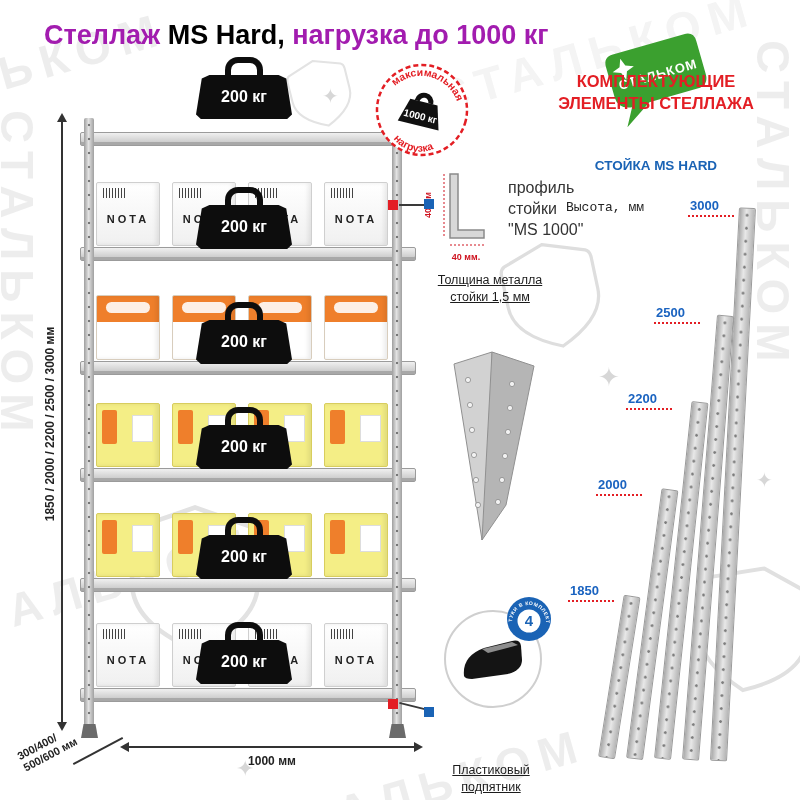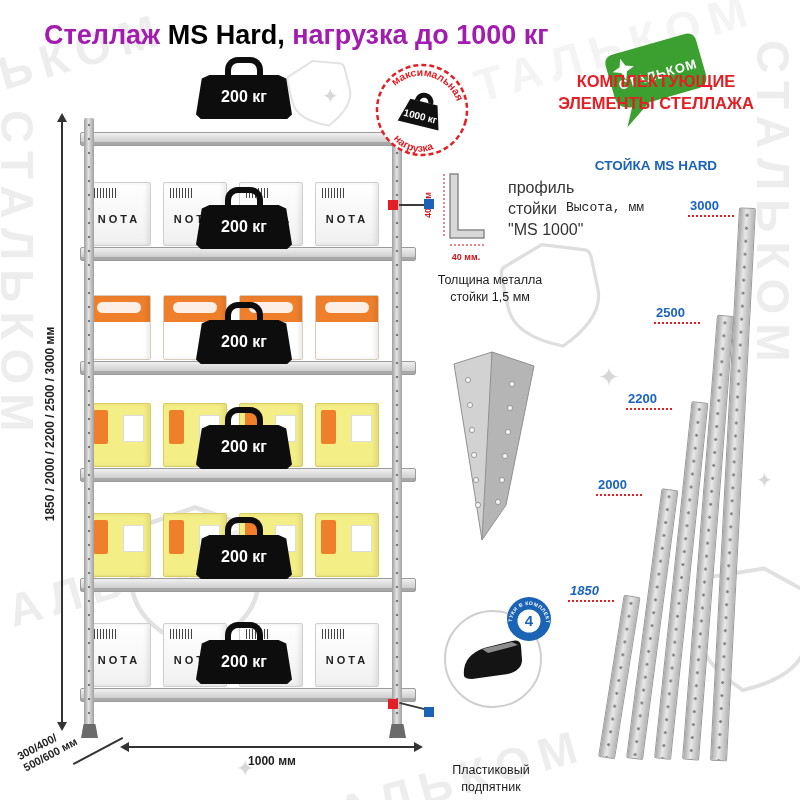--- a/index.html
+++ b/index.html
@@ -27,21 +27,21 @@
   
   .post{position:absolute;width:10px;border-radius:2px;z-index:11;
         background-image:radial-gradient(circle,#777 1.1px,transparent 1.6px),
                          linear-gradient(90deg,#9e9e9e,#e2e2e2 45%,#a0a0a0);
         background-size:10px 14px,100% 100%;background-position:center top,0 0;}
   .shelf{position:absolute;left:80px;width:334px;height:12px;z-index:9;
          background:linear-gradient(#f0f0f0,#c2c2c2);border:1px solid #9b9b9b;
          border-radius:2px;box-shadow:inset 0 -3px 0 #a8a8a8;}
   .foot{position:absolute;width:17px;height:14px;background:#6b6b6b;z-index:11;
         clip-path:polygon(15% 0,85% 0,100% 100%,0 100%);}
-  .boxrow{position:absolute;left:87px;width:292px;display:flex;gap:12px;z-index:10;}
+  .boxrow{position:absolute;left:96px;width:292px;display:flex;gap:12px;z-index:10;}
   .box{flex:1;position:relative;border-radius:2px;box-shadow:inset -3px 0 4px rgba(0,0,0,0.08);}
   .box.nota{background:linear-gradient(#fff,#f0f0f0);border:1px solid #cfcfcf;
             display:flex;align-items:center;justify-content:center;}
   .box.nota .brand{font-weight:bold;font-size:11px;letter-spacing:3px;color:#222;margin-top:10px;}
   .box.nota .barcode{position:absolute;top:5px;left:6px;width:22px;height:10px;
             background:repeating-linear-gradient(90deg,#444 0 1px,transparent 1px 3px);}
   .box.orange{background:linear-gradient(180deg,#ef7f2b 0 42%,#ffffff 42%);border:1px solid #d8cdbd;}
   .box.orange::after{content:"";position:absolute;top:9%;left:15%;width:70%;height:11px;
             background:rgba(255,255,255,.88);border-radius:6px;}
   .box.yellow{background:#f4ee86;border:1px solid #d8cd5e;}
@@ -66,21 +66,21 @@
   .sq.blue{background:#1a63b5;}
   .conn{position:absolute;height:2px;background:#3a3a3a;z-index:12;}
   .dimline{position:absolute;background:#333;z-index:8;}
   .arr{position:absolute;width:0;height:0;z-index:8;}
   .dimtext{position:absolute;font-size:12px;font-weight:bold;color:#222;white-space:nowrap;z-index:8;}
 
   
   .smalllabel{position:absolute;font-size:16px;color:#333;line-height:1.3;z-index:10;margin-left:10px;}
   .reddim{position:absolute;font-size:9px;font-weight:bold;color:#cf1420;white-space:nowrap;z-index:10;}
   .midtext{position:absolute;font-size:12.5px;color:#1c1c1c;text-align:center;line-height:1.35;
-           transform:translateX(-50%);white-space:nowrap;z-index:10;}
+           transform:translateX(-50%);white-space:nowrap;z-index:10;text-decoration:underline;}
   .footcircle{position:absolute;left:444px;top:610px;width:94px;height:94px;border:2px solid #cfcfcf;
               border-radius:50%;z-index:9;}
 
   
   .rp-head{position:absolute;left:540px;top:70px;width:232px;text-align:center;
            font-size:16.5px;font-weight:bold;color:#e31e24;line-height:1.35;z-index:10;}
   .rp-sub{position:absolute;left:540px;top:158px;width:232px;text-align:center;
           font-size:13.5px;font-weight:bold;color:#1a63b5;z-index:10;}
   .rp-hlabel{position:absolute;left:566px;top:200px;font-size:13px;color:#222;z-index:10;font-family:Liberation Mono, monospace;}
   .rpost{position:absolute;width:15px;border:1px solid #9a9a9a;border-radius:2px;z-index:6;
@@ -327,16 +327,16 @@
   <div class="rpost" style="left:710px;top:207px;height:552px;transform:rotate(3deg);"></div>
 
   <div class="plabel" style="left:690px;top:198px;">3000</div>
   <div class="pleader" style="left:688px;top:215px;"></div>
   <div class="plabel" style="left:656px;top:305px;">2500</div>
   <div class="pleader" style="left:654px;top:322px;"></div>
   <div class="plabel" style="left:628px;top:391px;">2200</div>
   <div class="pleader" style="left:626px;top:408px;"></div>
   <div class="plabel" style="left:598px;top:477px;">2000</div>
   <div class="pleader" style="left:596px;top:494px;"></div>
-  <div class="plabel" style="left:570px;top:583px;font-style:italic;">1850</div>
+  <div class="plabel" style="left:570px;top:583px;">1850</div>
   <div class="pleader" style="left:568px;top:600px;"></div>
 
 </div>
 
 </body></html>

